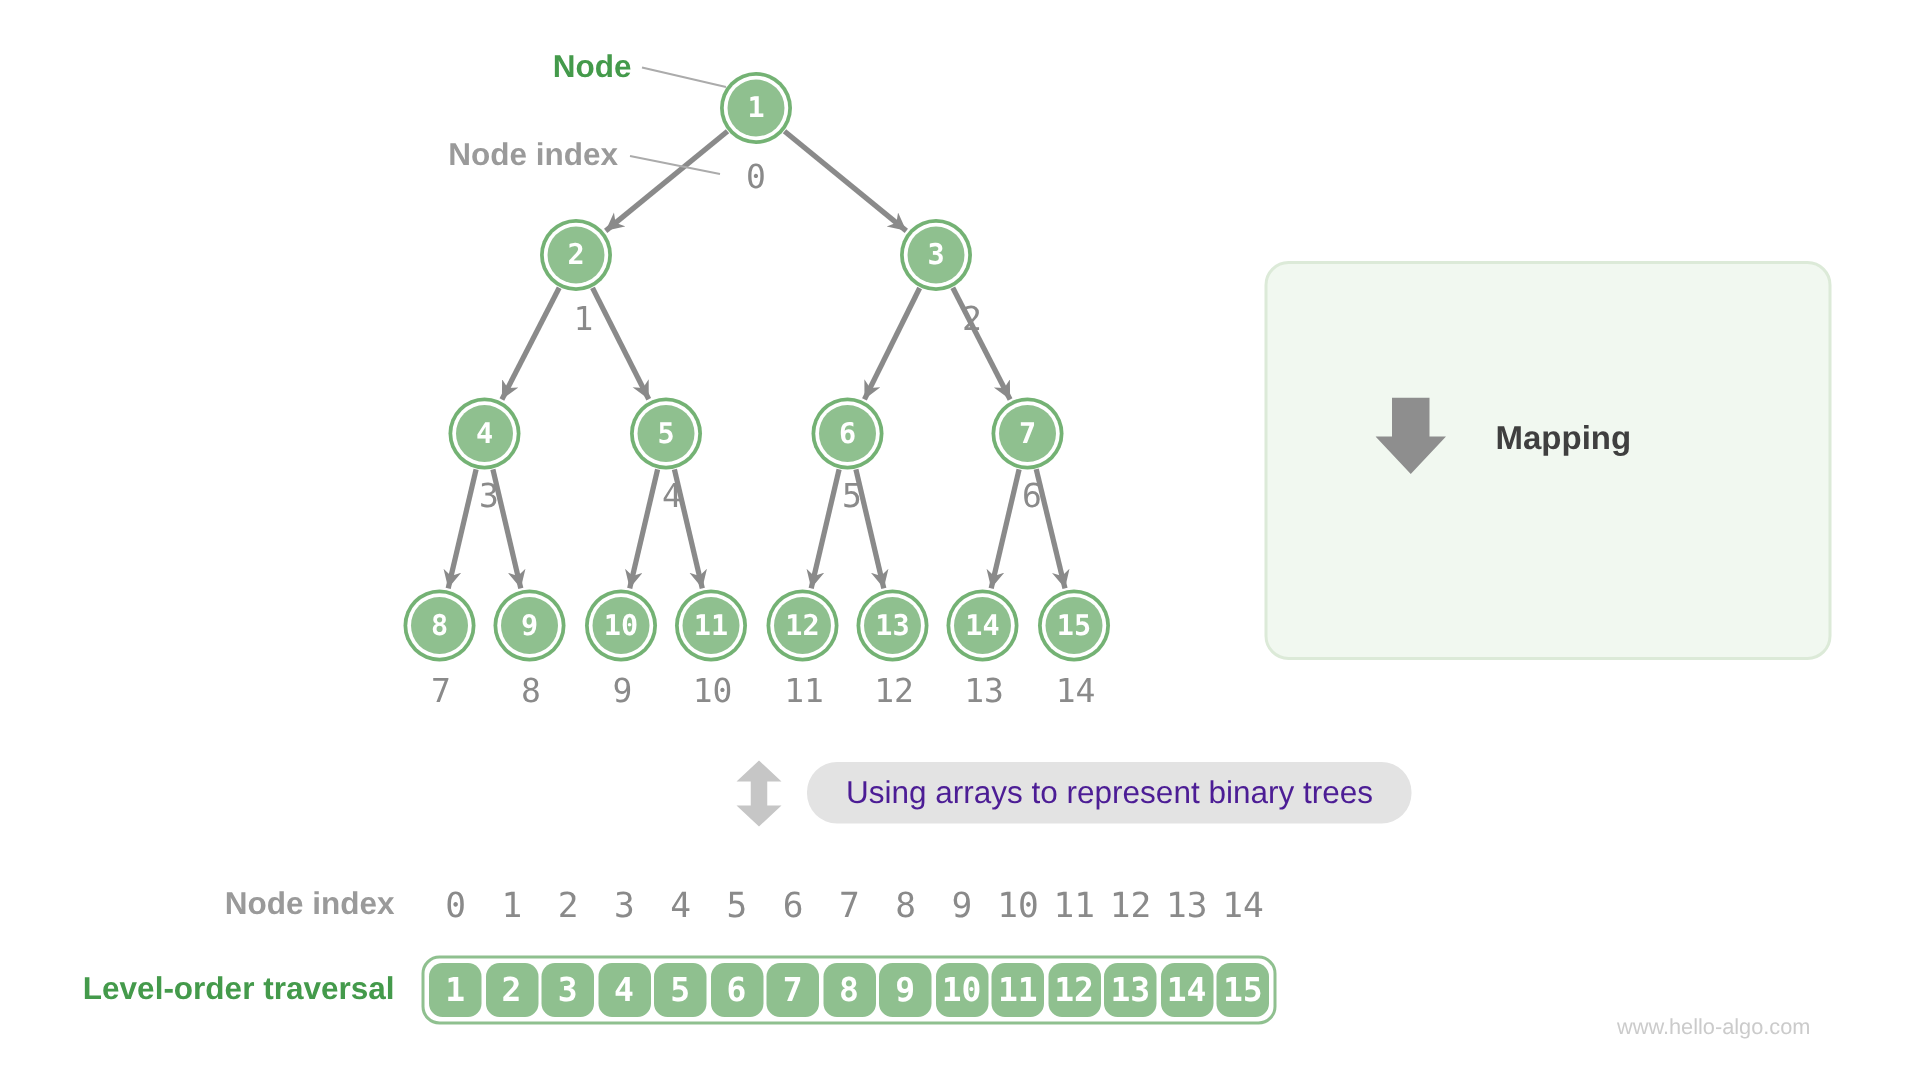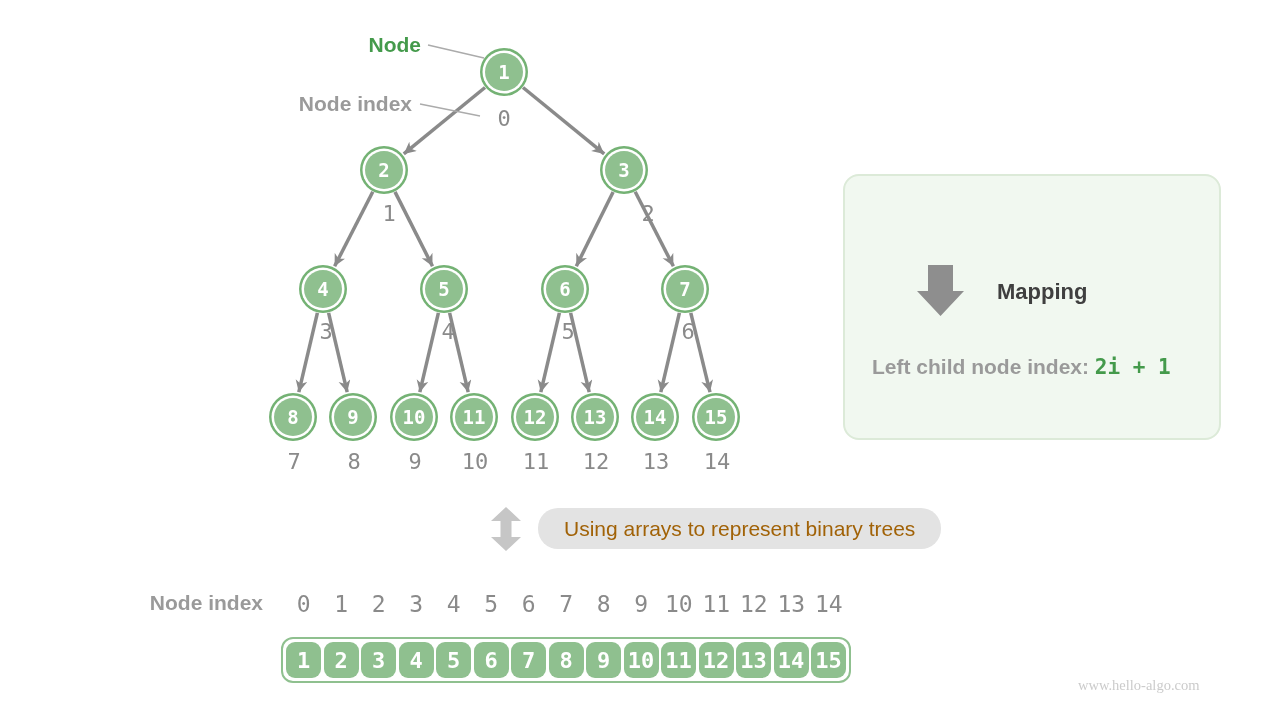--- a/index.html
+++ b/index.html
@@ -30,36 +30,36 @@
   .legend-line{position:absolute;left:27px;font-weight:bold;font-size:21px;color:#9a9a9a;white-space:nowrap;}
   .legend-line .code{font-family:"DejaVu Sans Mono",monospace;color:#449a4b;font-size:21px;}
   #legend-line-current{top:29px;}
   #legend-line-left{top:179px;}
   #legend-line-right{top:216px;}
   #mapping-arrow{position:absolute;left:72px;top:89px;}
   #mapping-label{position:absolute;left:152px;top:103px;font-weight:bold;font-size:22px;color:#3f3f3f;}
 
   
   #caption-box{position:absolute;left:538px;top:508px;height:41px;line-height:41px;
-    background:#e3e3e3;border-radius:20px;padding:0 26px;font-size:21px;color:#a16207;white-space:nowrap;}
+    background:#e3e3e3;border-radius:20px;padding:0 26px;font-size:21px;color:#4c1d95;white-space:nowrap;}
 
   
   .bottom-label{position:absolute;left:23px;width:240px;text-align:right;font-weight:bold;font-size:21px;}
   #bottom-index-label{top:591px;color:#9a9a9a;}
   #bottom-traversal-label{top:648px;color:#449a4b;}
   #index-row{position:absolute;left:285px;top:590px;display:flex;z-index:2;}
   #index-row span{display:block;width:37.5px;height:28px;line-height:28px;text-align:center;
     font-family:"DejaVu Sans Mono",monospace;font-size:23px;color:#8a8a8a;}
   #array-box{position:absolute;left:281px;top:637px;display:flex;gap:2.5px;padding:3px;
     border:2.5px solid #8fc08f;border-radius:12px;background:#ffffff;z-index:2;}
   .array-cell{width:35px;height:36px;border-radius:9px;background:#8fc08f;
     display:flex;align-items:center;justify-content:center;
     color:#ffffff;font-family:"DejaVu Sans Mono",monospace;font-weight:bold;font-size:22px;}
 
-  #watermark{position:absolute;left:1078px;top:677px;font-family:Liberation Serif, serif;
+  #watermark{position:absolute;left:1078px;top:677px;font-family:Liberation Sans, sans-serif;
     font-size:14.5px;color:#cbcbcb;}
 </style>
 </head>
 <body>
 
 <div id="canvas">
 
   <svg id="gfx" width="1280" height="720" viewBox="0 0 1280 720">
     <defs>
       <marker id="arrow" markerUnits="userSpaceOnUse" markerWidth="14" markerHeight="13" refX="12" refY="6" orient="auto">
@@ -123,24 +123,20 @@
         <div class="tree-index" style="left: 624px; top: 450px;">13</div>
         <div class="tree-node" style="left: 697px; top: 398px;">15</div>
         <div class="tree-index" style="left: 685px; top: 450px;">14</div>
       </div>
 
     <div id="legend">
       <svg id="mapping-arrow" width="47" height="51" viewBox="0 0 47 51">
         <polygon points="11,0 36,0 36,26 47,26 23.5,51 0,26 11,26" fill="#8e8e8e"></polygon>
       </svg>
       <div id="mapping-label">Mapping</div>
-      <div id="legend-line-left" class="legend-line">
-        <span>Left child node index:</span>
-        <span class="code">2i + 1</span>
-      </div>
     </div>
 
     <div id="caption-box">Using arrays to represent binary trees</div>
 
     <div id="bottom-index-label" class="bottom-label">Node index</div>
     <div id="index-row">
         <span>0</span>
         <span>1</span>
         <span>2</span>
         <span>3</span>
@@ -149,20 +145,21 @@
         <span>6</span>
         <span>7</span>
         <span>8</span>
         <span>9</span>
         <span>10</span>
         <span>11</span>
         <span>12</span>
         <span>13</span>
         <span>14</span>
       </div>
+    <div id="bottom-traversal-label" class="bottom-label">Level-order traversal</div>
     <div id="array-box">
         <div class="array-cell">1</div>
         <div class="array-cell">2</div>
         <div class="array-cell">3</div>
         <div class="array-cell">4</div>
         <div class="array-cell">5</div>
         <div class="array-cell">6</div>
         <div class="array-cell">7</div>
         <div class="array-cell">8</div>
         <div class="array-cell">9</div>

